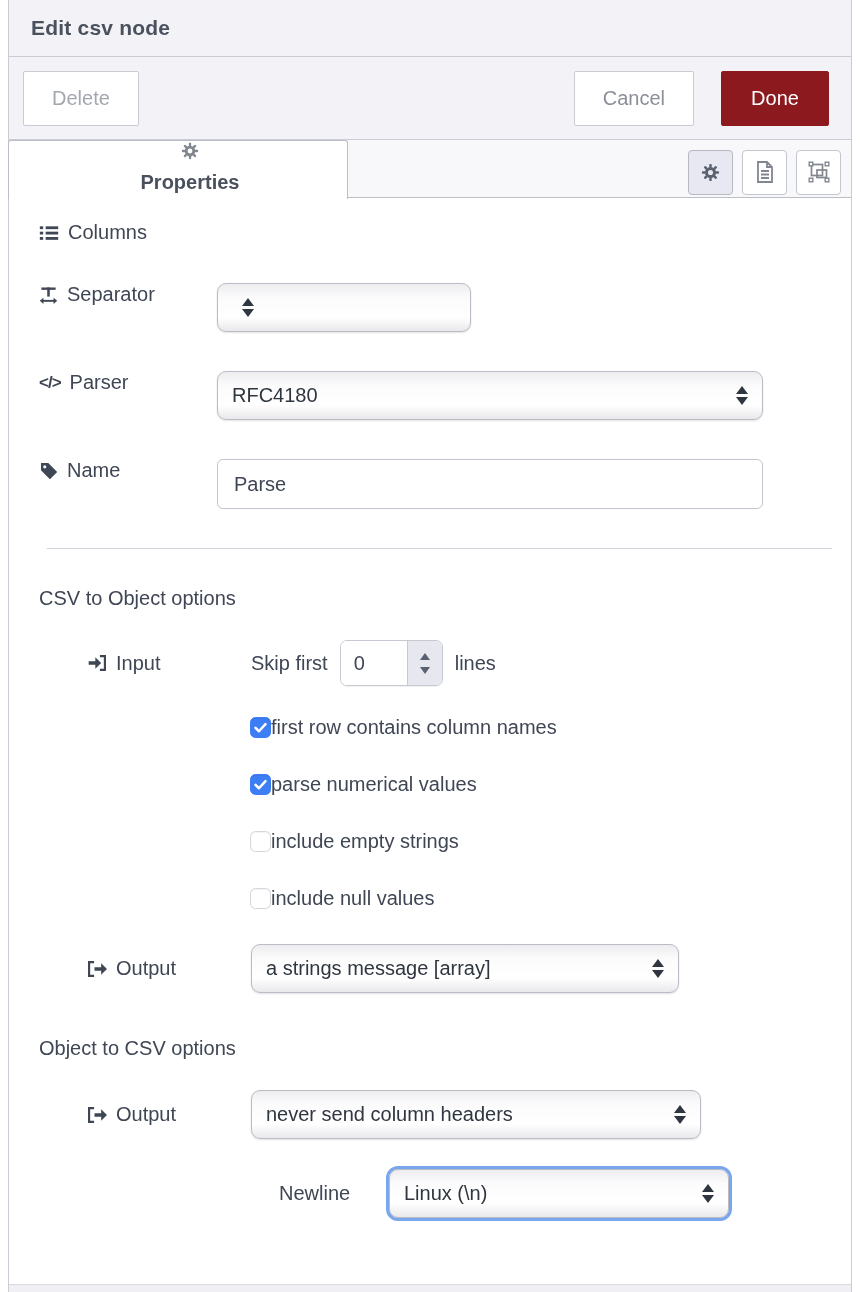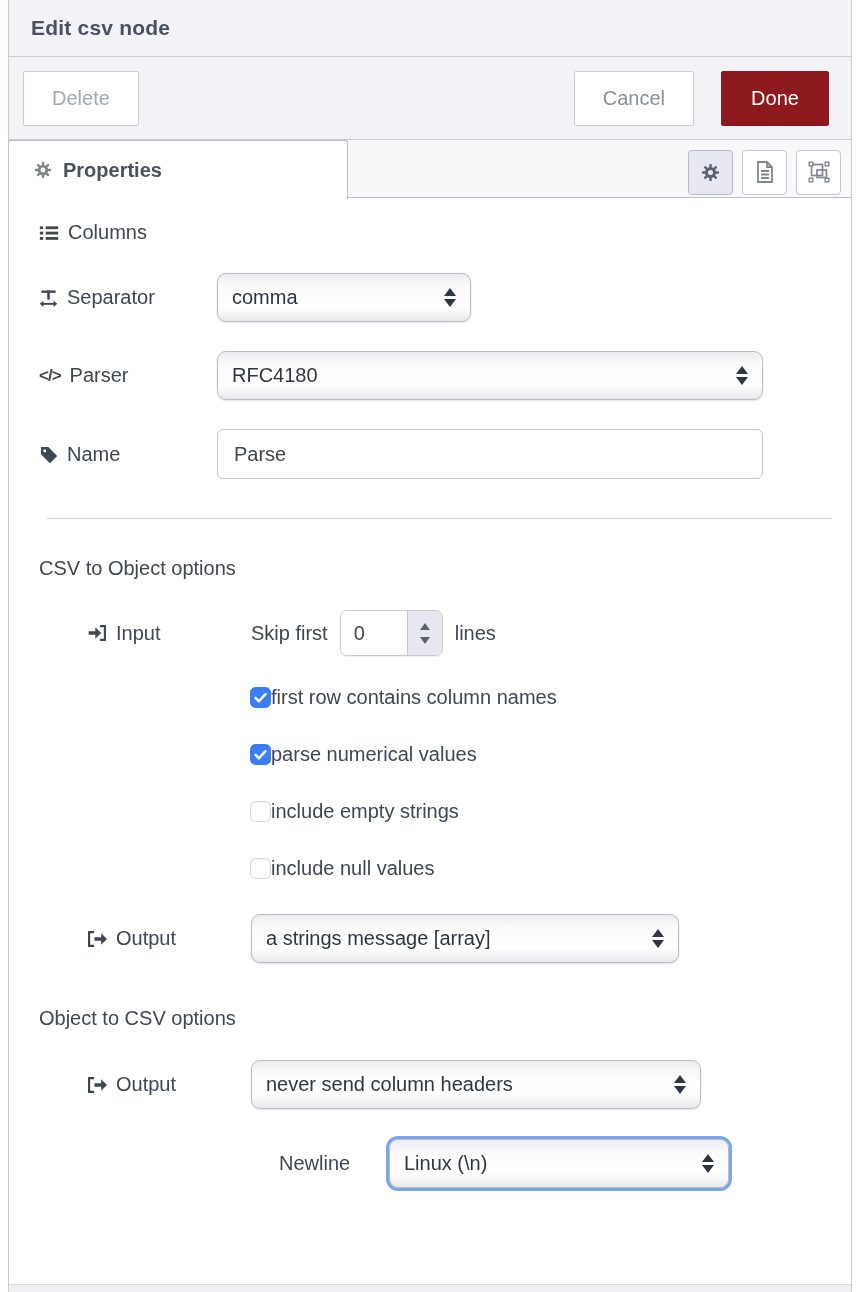--- a/index.html
+++ b/index.html
@@ -21,29 +21,29 @@
   .btn{ height:55px; min-width:108px; padding:0 28px; font-size:20px; border-radius:2px;
     display:flex; align-items:center; justify-content:center; cursor:pointer; }
   .btn-delete{ background:#fff; border:1px solid var(--border-soft); color:#a3a7ae; }
   .btn-cancel{ background:#fff; border:1px solid var(--border-soft); color:#8a8f98; margin-left:auto; }
   .btn-done{ background:var(--accent); border:1px solid var(--accent); color:#fff; margin-left:27px; margin-right:8px;}
   
   .tabrow{ height:58px; background:#f8f8fb; position:relative; display:flex; }
   .tabrow::after{ content:""; position:absolute; left:0; right:0; bottom:0; height:1px; background:var(--border); }
   .tab{ width:340px; background:#fff; border:1px solid var(--border); border-bottom:none;
     border-radius:3px 3px 0 0; margin-left:-1px; display:flex; align-items:center; gap:10px;
-    padding-left:24px; position:relative; z-index:2; height:59px; }
+    padding-left:24px; position:relative; z-index:2; height:59px;flex-direction:column; }
   .tab-label{ font-size:20px; font-weight:bold; color:#4a505c; }
   .tab-icons{ margin-left:auto; display:flex; gap:9px; align-items:center; padding-right:10px; padding-top:6px;}
   .icon-btn{ width:45px; height:45px; border:1px solid #c3c6ce; border-radius:4px; background:#fff;
     display:flex; align-items:center; justify-content:center; cursor:pointer; color:#82868f;}
   .icon-btn.active{ background:#e8e8f2; color:#5a6170; border-color:#b6b9c2;}
   
   .content{ padding:23px 30px 0 30px; background:#fff; }
-  .form-row{ display:flex; align-items:center; margin-bottom:29px; }
+  .form-row{ display:flex; align-items:flex-start; margin-bottom:39px; }
   .form-label{ width:178px; display:flex; align-items:center; gap:9px; font-size:20px; color:#3f4654; flex-shrink:0;}
   .form-label .lbl-icon{ color:var(--icon); display:flex; }
   .text-input{ height:50px; border:1px solid #c2c5cd; border-radius:6px; font-size:20px; color:#3f4654;
     padding:0 16px; font-family:"Liberation Sans","DejaVu Sans",sans-serif; background:#fff; }
   .text-input::placeholder{ color:#aeb2bc; }
   .w-full{ width:546px; }
   
   .select{ height:49px; border:1px solid #b9bcc4; border-radius:9px; display:flex; align-items:center;
     background:linear-gradient(#ededf0, #fbfbfc 28%, #ffffff 70%, #e9e9ec);
     box-shadow:0 1px 2px rgba(0,0,0,.12); padding:0 14px; font-size:20px; color:#2f3640; cursor:pointer; }
@@ -184,21 +184,20 @@
             <rect x="3" y="2.5" width="18" height="3"></rect>
             <rect x="10.4" y="2.5" width="3.2" height="11.5"></rect>
             <rect x="4.5" y="18.2" width="15" height="2.4"></rect>
             <path d="M5.6 15.5v7.8L1 19.4z"></path>
               <path d="M18.4 15.5v7.8l4.6-3.9z"></path>
           </svg>
         </span>
         <span>Separator</span>
       </div>
       <div class="select" style="width:254px">
-        <span class="sel-text">comma</span>
         <span class="updown">
             <i class="up"></i>
             <i class="dn"></i>
           </span>
       </div>
     </div>
 
     <div class="form-row">
       <div class="form-label">
         <span class="lbl-icon" style="font-size:17px; letter-spacing:-1px; font-weight:bold;">&lt;/&gt;</span>

